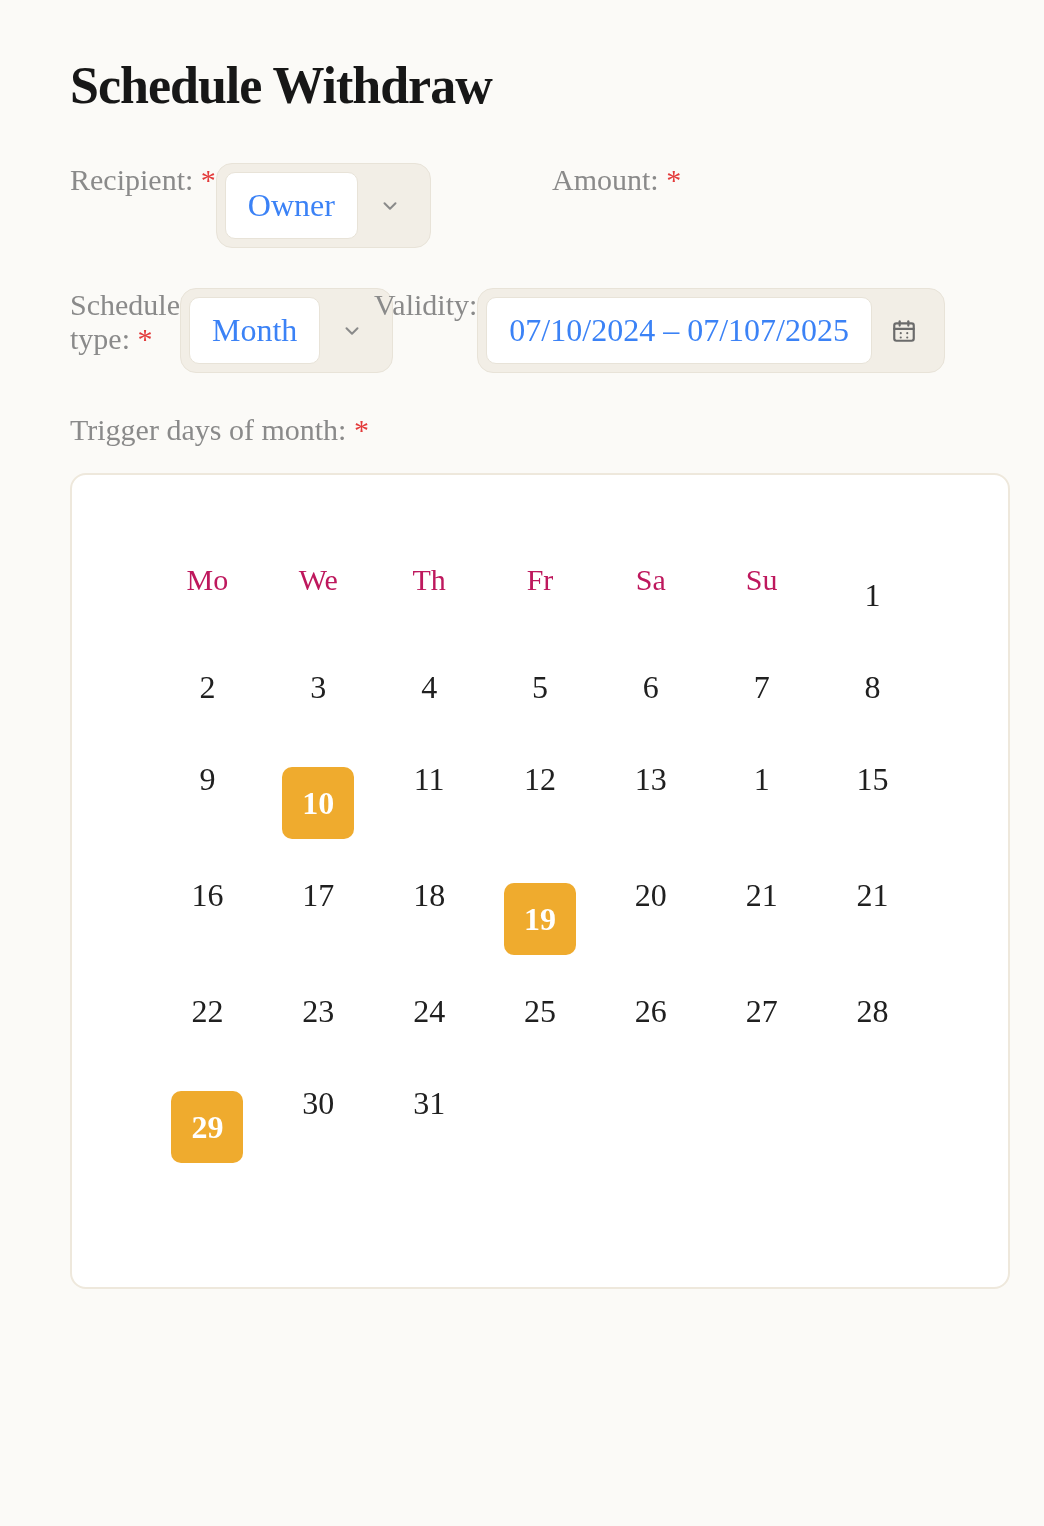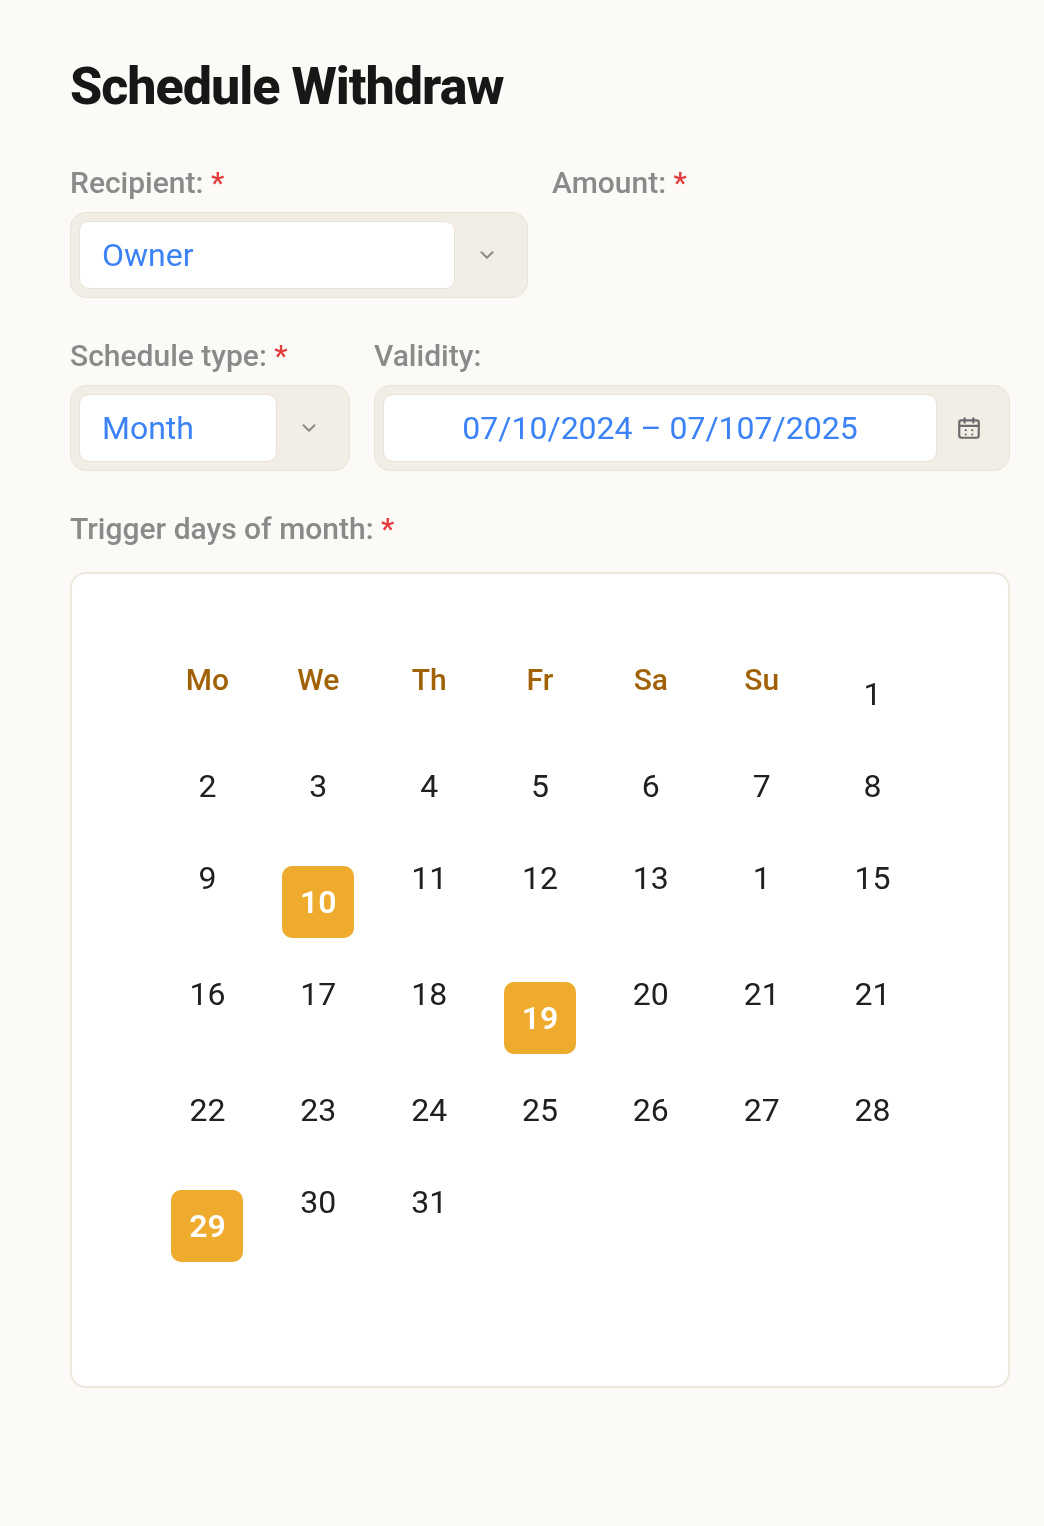--- a/index.html
+++ b/index.html
@@ -10,36 +10,37 @@
     background: #fbfaf7;
     color: #202020;
   }
   .card {
     width: 1044px;
     min-height: 1526px;
     background: #fbfaf7;
     border-radius: 28px;
     padding: 56px 34px 60px 70px;
     position: relative;
+    font-family: Liberation Serif, serif;
   }
   h1.page-title {
     font-size: 52px;
     font-weight: 800;
     margin: 0 0 48px 0;
     letter-spacing: -1px;
     color: #171717;
   }
   .row {
     display: flex;
     gap: 24px;
     margin-bottom: 40px;
   }
   .field {
     display: flex;
-    flex-direction: column;
+    flex-direction: row;
   }
   .field-label {
     font-size: 30px;
     font-weight: 500;
     color: #8a8a8a;
     margin-bottom: 12px;
   }
   .req {
     color: #e33b3b;
   }
@@ -95,21 +96,21 @@
     padding: 80px 80px 120px 80px;
   }
   .cal-grid {
     display: grid;
     grid-template-columns: repeat(7, 1fr);
     gap: 12px 0;
     text-align: center;
   }
   .cal-head {
     font-size: 30px;
-    color: #a16207;
+    color: #be185d;
     font-weight: 500;
     padding: 8px 0 28px 0;
   }
   .cal-day {
     font-size: 32px;
     color: #202020;
     padding: 18px 0;
     border-radius: 10px;
     cursor: pointer;
     user-select: none;

